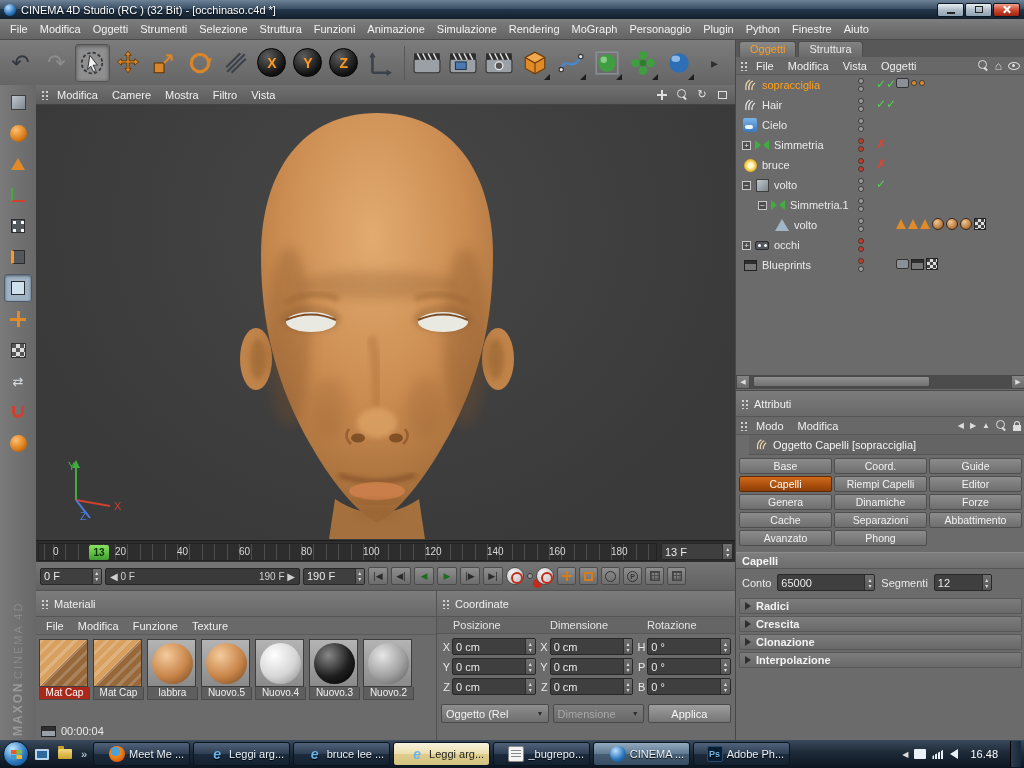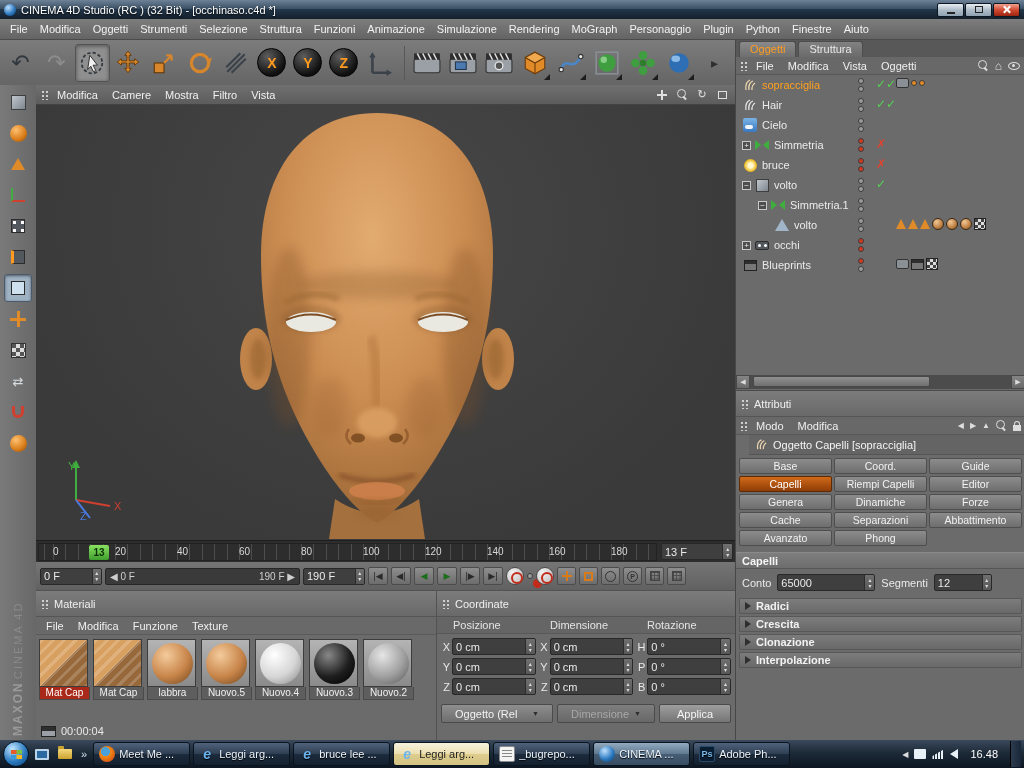--- a/index.html
+++ b/index.html
@@ -151,21 +151,21 @@
   .coords{position:absolute;left:436px;top:590px;width:299px;height:150px;background:#6b6b6b;
     border-top:1px solid #525252;border-left:1px solid #525252;}
   .coord-headers{height:17px;background:#656565;border-bottom:1px solid #585858;display:flex;align-items:center;}
   .coord-headers>span{width:97px;padding-left:16px;color:#e4e4e4;}
   .coord-grid{display:grid;grid-template-columns:1fr 1fr 1fr;gap:3px 3px;padding:4px 4px;}
   .ccell{display:flex;align-items:center;gap:2px;}
   .axl{width:9px;text-align:right;color:#e8e8e8;}
   .cfield{flex:1;}
   .coord-bottom{display:flex;gap:4px;padding:5px 4px;}
   .dropdown{height:19px;border:1px solid #4a4a4a;border-radius:2px;background:linear-gradient(#8e8e8e,#6e6e6e);
-    display:flex;align-items:center;justify-content:space-between;padding:0 13px;color:#f2f2f2;overflow:hidden;white-space:nowrap;}
+    display:flex;align-items:center;justify-content:space-between;padding:0 4px;color:#f2f2f2;overflow:hidden;white-space:nowrap;}
   .dropdown .dd-arrow{font-size:7px;color:#2e2e2e;margin-left:3px;}
   .dropdown.disabled{color:#a8a8a8;background:linear-gradient(#7e7e7e,#686868);}
   .apply-btn{height:19px;border:1px solid #4a4a4a;border-radius:2px;background:linear-gradient(#9e9e9e,#757575);
     color:#f6f6f6;display:flex;align-items:center;justify-content:center;}
 
   
   .rightpanel{position:absolute;left:735px;top:40px;width:289px;height:700px;background:#6b6b6b;border-left:1px solid #474747;}
   .ptabs{height:17px;background:#585858;display:flex;align-items:flex-end;gap:2px;padding:1px 3px 0 3px;}
   .ptab{padding:1px 10px 2px 10px;border:1px solid #4c4c4c;border-bottom:none;border-radius:3px 3px 0 0;
     background:linear-gradient(#818181,#6b6b6b);color:#e8e8e8;}
@@ -246,21 +246,21 @@
   .orb::after{content:"";position:absolute;left:7px;top:8px;width:11px;height:9px;
     background:linear-gradient(90deg,#e85a2a 48%,#7ac143 52%) top/11px 4px no-repeat,
                linear-gradient(90deg,#3a9ad9 48%,#f8b920 52%) bottom/11px 4px no-repeat;}
   .ql{width:20px;height:20px;display:flex;align-items:center;justify-content:center;}
   .ql-mon{width:14px;height:11px;border:2px solid #bcd4e8;background:#2a6aa0;border-radius:1px;}
   .ql-folder{width:14px;height:10px;background:linear-gradient(#f4d87a,#caa32e);border-radius:1px;position:relative;}
   .ql-folder::before{content:"";position:absolute;left:0;top:-3px;width:6px;height:3px;background:#caa32e;border-radius:1px 1px 0 0;}
   .chev{color:#cfe0ef;font-size:11px;padding:0 3px;}
   .taskbtn{width:97px;height:24px;border-radius:3px;border:1px solid #0a141e;flex:0 0 auto;
     background:linear-gradient(#50637c 0%,#2e3e52 50%,#1c2b3d 51%,#13202e);
-    display:flex;align-items:center;gap:4px;padding:0 5px;color:#ecf4fc;text-shadow:0 1px 1px #000;overflow:hidden;white-space:nowrap;}
+    display:flex;align-items:center;gap:4px;padding:0 5px;color:#ecf4fc;text-shadow:0 1px 1px #000;overflow:hidden;white-space:nowrap;justify-content:flex-end;}
   .taskbtn.active{background:linear-gradient(#93aabf 0%,#5f7990 50%,#465d73 51%,#374d62);}
   .taskbtn.flash{background:linear-gradient(#f7f2df 0%,#ecdfae 50%,#dfcd8e 51%,#d2c382);color:#222;text-shadow:none;}
   .ticon{width:16px;height:16px;flex:0 0 auto;border-radius:2px;display:flex;align-items:center;justify-content:center;}
   .ticon.firefox{border-radius:50%;background:radial-gradient(circle at 40% 35%,#4aa0d8 0 30%,#f08a18 34%,#d85a10 75%);}
   .ticon.ie{color:#6ab4f0;font-weight:bold;font-style:italic;font-size:14px;}
   .ticon.notepad{background:#f4f4f4;border:1px solid #8a8a8a;position:relative;}
   .ticon.notepad::after{content:"";position:absolute;left:2px;top:3px;width:10px;height:1px;background:#888;box-shadow:0 3px #888,0 6px #888;}
   .ticon.c4d{border-radius:50%;background:radial-gradient(circle at 35% 30%,#bfe0ff,#2d7ac0 55%,#0a3a6a);}
   .ticon.ps{background:#0a1e33;border:1px solid #2a4a6a;color:#7ab8e8;font-size:9px;font-weight:bold;}
   .tray{margin-left:auto;display:flex;align-items:center;gap:6px;color:#fff;}

